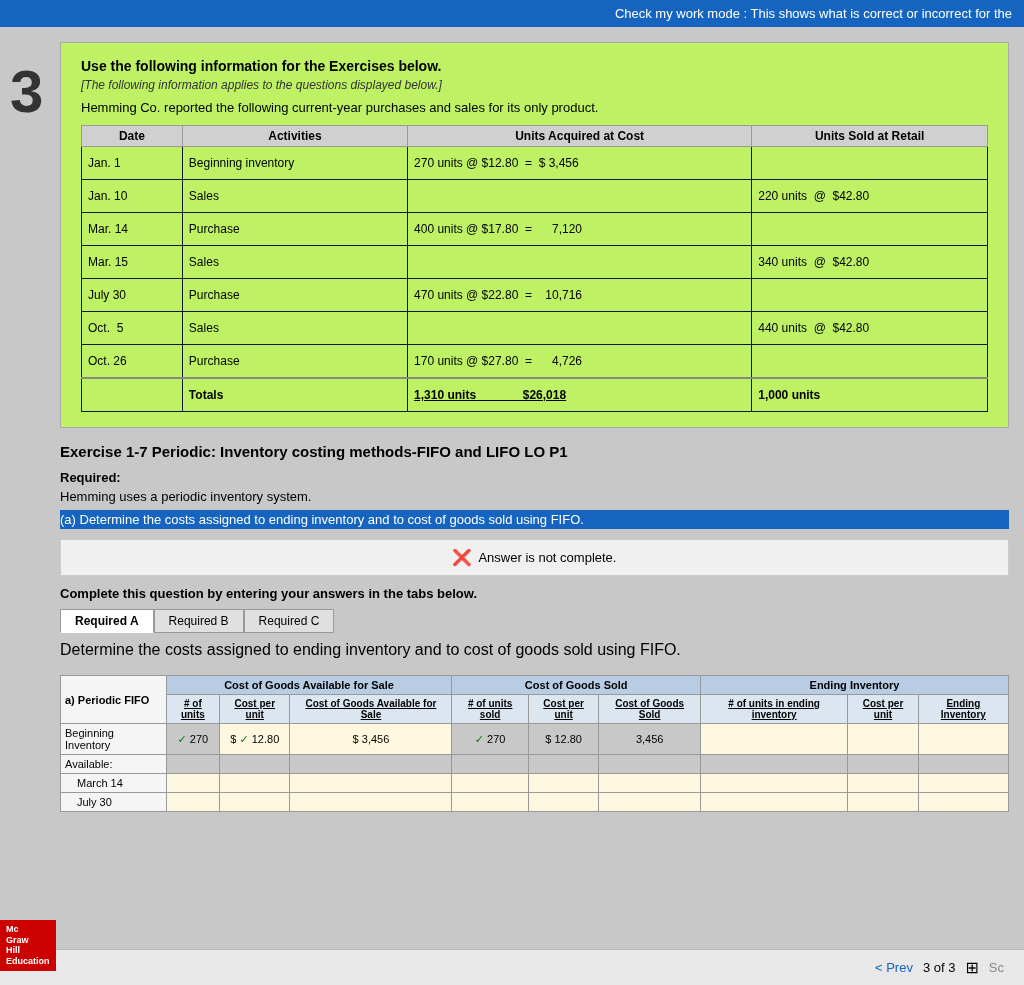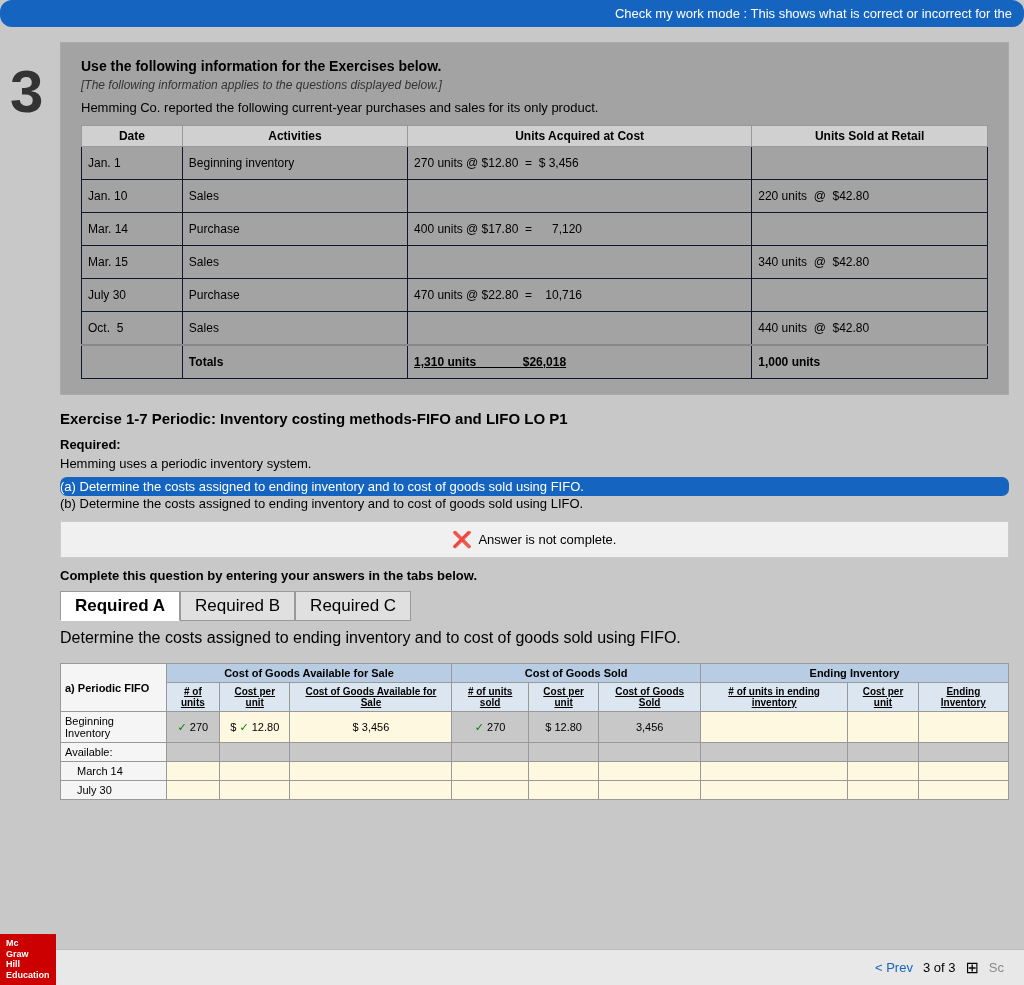--- a/index.html
+++ b/index.html
@@ -12,21 +12,20 @@
       min-height: 985px;
       position: relative;
     }
 
     .top-bar {
       background: #1565c0;
       color: white;
       padding: 6px 12px;
       font-size: 13px;
       text-align: right;
-      border-radius: 12px;
     }
 
     .page-container {
       display: flex;
       background: #c8c8c8;
       min-height: 940px;
     }
 
     .left-number {
       width: 55px;
@@ -36,21 +35,21 @@
       color: #333;
       flex-shrink: 0;
     }
 
     .main-content {
       flex: 1;
       padding: 15px 15px 0 5px;
     }
 
     .info-box {
-      background: #a3a3a3;
+      background: #bef264;
       border: 1px solid #aaa;
       padding: 15px 20px;
       margin-bottom: 15px;
     }
 
     .info-box h3 {
       font-size: 14px;
       font-weight: bold;
       margin-bottom: 4px;
     }
@@ -98,21 +97,20 @@
     }
 
     .required-text {
       margin-bottom: 6px;
     }
 
     .highlight-blue {
       background-color: #1565c0;
       color: white;
       padding: 2px 0;
-      border-radius: 7px;
     }
 
     .answer-box {
       background: #f0f0f0;
       border: 1px solid #ccc;
       text-align: center;
       padding: 8px;
       margin: 10px 0;
     }
 
@@ -139,21 +137,21 @@
       display: flex;
       gap: 0;
       margin-bottom: 8px;
     }
 
     .tab {
       border: 1px solid #999;
       padding: 4px 14px;
       background: #e0e0e0;
       cursor: pointer;
-      font-size: 17px;
+      font-size: 12px;
     }
 
     .tab.active {
       background: white;
       border-bottom: 1px solid white;
       font-weight: bold;
     }
 
     .tab-desc {
       font-size: 16px;
@@ -227,21 +225,21 @@
       font-size: 13px;
     }
 
     .grid-icon {
       font-size: 16px;
       cursor: pointer;
     }
 
     .logo-box {
       position: fixed;
-      bottom: 0;
+      bottom: 14px;
       left: 0;
       background: #cc0000;
       color: white;
       padding: 4px 6px;
       font-size: 9px;
       line-height: 1.2;
       font-weight: bold;
     }
 
     .col-merged-header {
@@ -310,39 +308,44 @@
             <td>Purchase</td>
             <td>470 units @ $22.80 &nbsp;= &nbsp;&nbsp; 10,716</td>
             <td></td>
           </tr>
           <tr>
             <td>Oct. &nbsp;5</td>
             <td>Sales</td>
             <td></td>
             <td>440 units &nbsp;@ &nbsp;$42.80</td>
           </tr>
+          <tr>
+            <td>Oct. 26</td>
+            <td>Purchase</td>
+            <td>170 units @ $27.80 &nbsp;= &nbsp;&nbsp;&nbsp;&nbsp; 4,726</td>
+            <td></td>
+          </tr>
           <tr style="font-weight:bold; border-top:2px solid #888;">
             <td></td>
             <td>Totals</td>
             <td style="text-decoration:underline;">1,310 units &nbsp;&nbsp;&nbsp;&nbsp;&nbsp;&nbsp;&nbsp;&nbsp;&nbsp;&nbsp;&nbsp;&nbsp; $26,018</td>
             <td>1,000 units</td>
           </tr>
         </tbody>
       </table>
     </div>
 
     <div class="exercise-title">Exercise 1-7 Periodic: Inventory costing methods-FIFO and LIFO LO P1</div>
 
     <div style="margin-bottom:10px;">
       <div class="required-label">Required:</div>
       <div class="required-text">Hemming uses a periodic inventory system.</div>
       <div class="highlight-blue">
         <span>(a) Determine the costs assigned to ending inventory and to cost of goods sold using FIFO.</span>
       </div>
-      <div>(b) Determine the costs assigned to ending inventory and to cost of goods sold using LIFO.</div>
     </div>
 
     <div class="answer-box">
       <div class="answer-not-complete">
         <span class="error-icon">❌</span>
         <span>Answer is not complete.</span>
       </div>
     </div>
 
     <div class="complete-question">Complete this question by entering your answers in the tabs below.</div>

